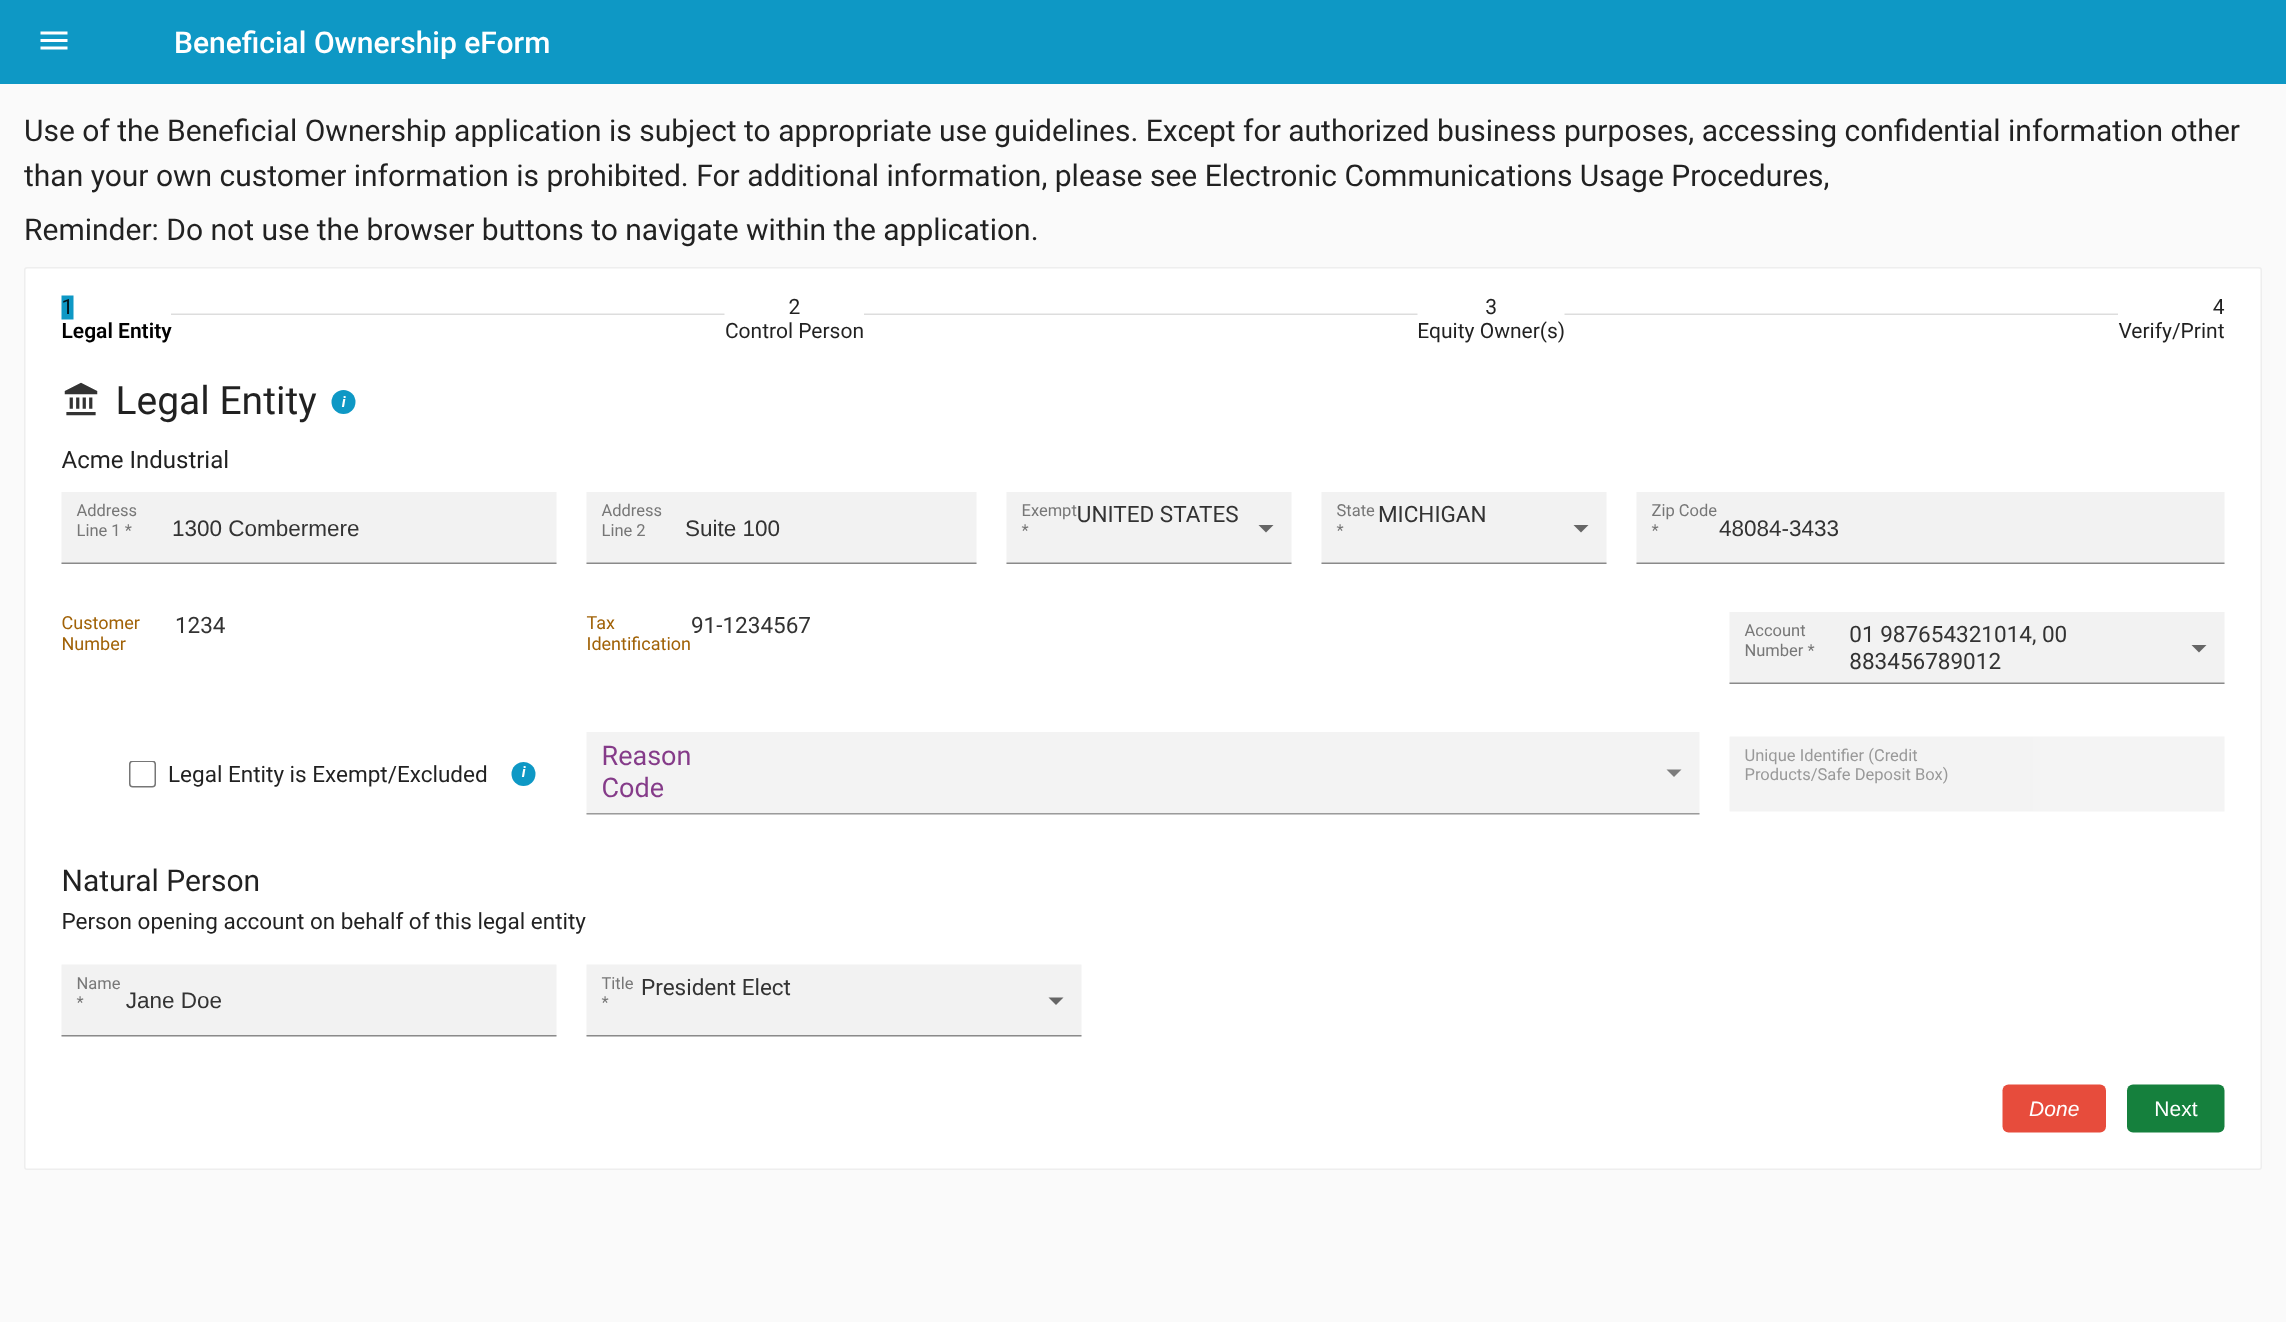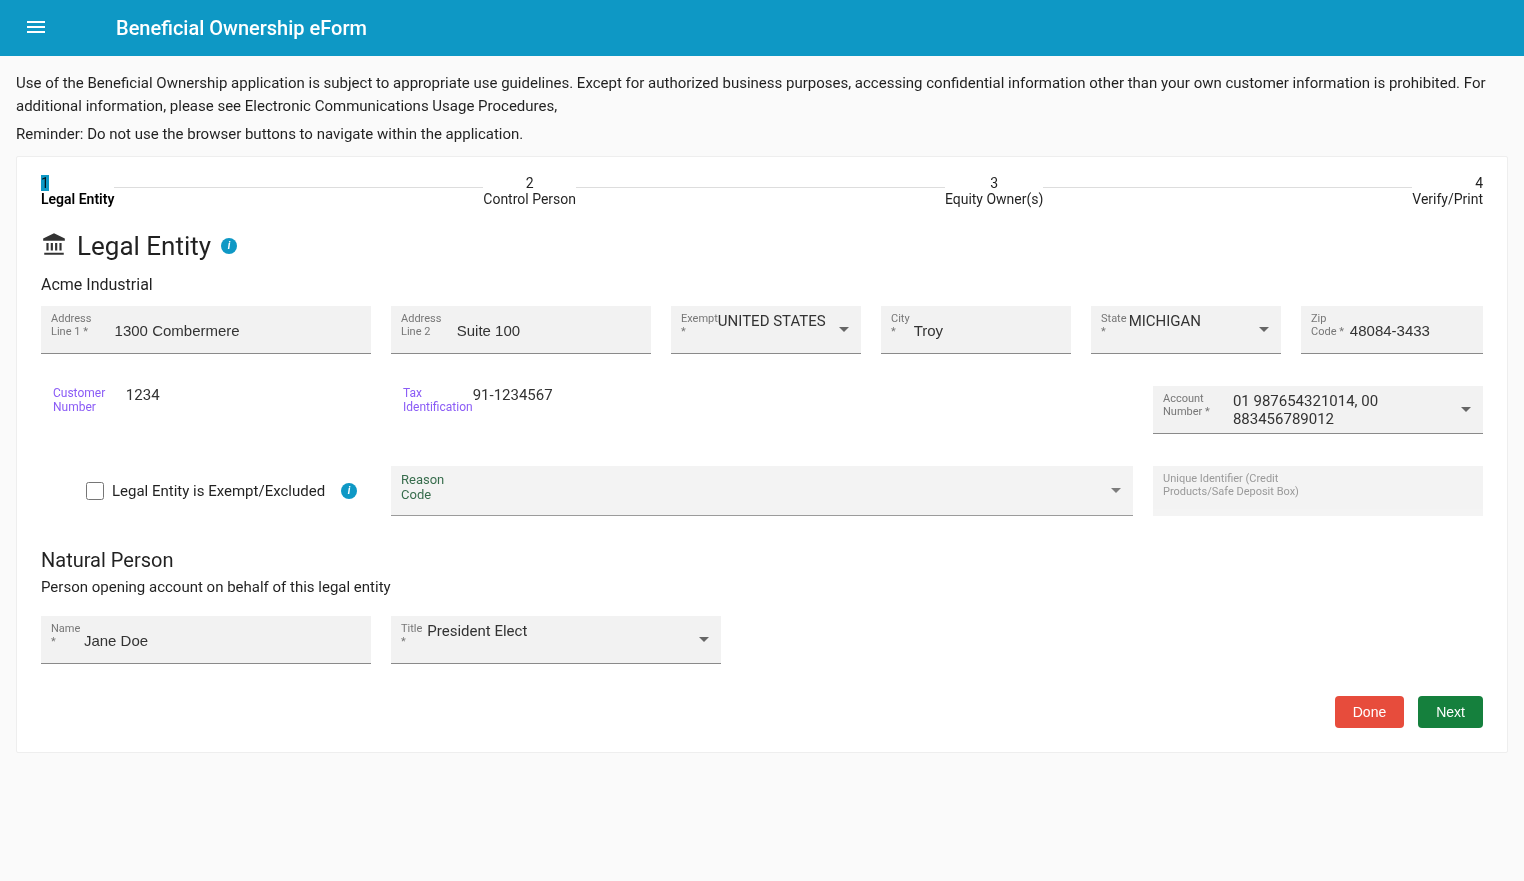--- a/index.html
+++ b/index.html
@@ -17,21 +17,21 @@
     align-items: center;
     padding: 0 16px;
   }
   .menu-btn {
     background: none; border: none; color: #fff; cursor: pointer;
     width: 40px; height: 40px; display:flex; align-items:center; justify-content:center;
     margin-right: 60px;
   }
   .menu-btn svg { width:24px; height:24px; fill:#fff; }
   .app-title { font-size: 20px; font-weight: 500; }
-  .disclaimer { padding: 16px 4px 4px 16px; font-size: 15px; line-height: 1.5; }
+  .disclaimer { padding: 16px 4px 4px 16px; font-size: 20px; line-height: 1.5; }
   .disclaimer p { margin-bottom: 6px; }
   .card {
     background:#fff; margin:0 16px 16px 16px; border:1px solid #eee; border-radius:2px;
     padding: 18px 24px 24px 24px;
   }
   
   .stepper { display:flex; align-items:flex-start; margin-bottom: 24px; }
   .section-head { display:flex; align-items:center; gap:10px; margin-bottom:14px; }
   .section-head .bank-icon svg { width:26px; height:26px; fill:#333; }
   .section-head h2 { font-size:26px; font-weight:400; }
@@ -50,30 +50,30 @@
   .field.filled.select::after{
     content:""; position:absolute; right:12px; top:50%; transform:translateY(-40%);
     border-left:5px solid transparent; border-right:5px solid transparent; border-top:5px solid #666;
   }
   .field .flabel { font-size:11px; color:#777; margin-bottom:2px; }
   .field .fvalue {
     font-size:15px; color:#333; background:transparent; border:none; outline:none; width:100%;
     padding:0;
   }
   .field.readonly { padding:0; }
-  .field.readonly .flabel { font-size:12px; color:#8b5cf6; margin-bottom:6px;margin-left:12px;}
+  .field.readonly .flabel { font-size:12px; color:#a16207; margin-bottom:6px;}
   .field.readonly .fvalue { font-size:15px; }
   .chk-row { display:flex; align-items:center; gap:8px;padding-left:45px; }
   .chk-row input[type=checkbox]{ width:18px; height:18px; cursor:pointer;}
   .chk-row label { font-size:15px; cursor:pointer; }
   .subhead { font-size:20px; margin-bottom:6px; }
   .subtext { font-size:15px; margin-bottom:20px; }
   .actions { display:flex; justify-content:flex-end; gap:14px; margin-top:30px;}
   .btn { border:none; border-radius:4px; padding:8px 18px; font-size:14px; font-weight:500; cursor:pointer; color:#fff;}
-  .btn-done { background:#e74c3c; }
+  .btn-done { background:#e74c3c;font-style:italic; }
   .btn-next { background:#15803d; }
   .stepper .connector{ flex:1; height:1px; background:#ddd; margin-top:12px;}
   .stepper .stepblock{ display:flex; flex-direction:column; align-items:center; }
   .stepper .stepblock:first-child{ align-items:flex-start;}
   .stepper .stepblock:last-child{ align-items:flex-end;}
 </style>
 </head>
 <body>
 
 <div class="appbar">
@@ -138,24 +138,20 @@
       <input class="fvalue" value="1300 Combermere" style="">
     </div>
     <div class="field filled" style="flex:0 0 260px">
       <span class="flabel">Address Line 2</span>
       <input class="fvalue" value="Suite 100" style="">
     </div>
     <div class="field filled select" style="flex:0 0 190px">
       <span class="flabel">Exempt *</span>
       <span class="fvalue">UNITED STATES</span>
     </div>
-    <div class="field filled" style="flex:0 0 190px">
-      <span class="flabel">City *</span>
-      <input class="fvalue" value="Troy" style="">
-    </div>
     <div class="field filled select" style="flex:0 0 190px">
       <span class="flabel">State *</span>
       <span class="fvalue">MICHIGAN</span>
     </div>
     <div class="field filled" style="flex:1">
       <span class="flabel">Zip Code *</span>
       <input class="fvalue" value="48084-3433" style="">
     </div>
   </div>
 
@@ -175,21 +171,21 @@
     </div>
   </div>
 
   <div class="row" style="align-items:center">
     <div class="chk-row" style="flex:0 0 330px">
       <input type="checkbox" id="exemptChk" style="">
       <label for="exemptChk">Legal Entity is Exempt/Excluded</label>
       <span class="info-badge" style="margin-left:8px">i</span>
     </div>
     <div class="field filled select" style="flex:1;min-height:50px;opacity:.85">
-      <span class="flabel" style="font-size:13px;color:#14532d">Reason Code</span>
+      <span class="flabel" style="font-size:18px;color:#701a75">Reason Code</span>
       <span class="fvalue"></span>
     </div>
     <div class="field filled" style="flex:0 0 330px;min-height:50px;border-bottom:none;opacity:.85">
       <span class="flabel" style="font-size:11px;color:#888">Unique Identifier (Credit Products/Safe Deposit Box)</span>
       <input class="fvalue" value="" style="">
     </div>
   </div>
 
   <div>
     <div class="subhead">Natural Person</div>

